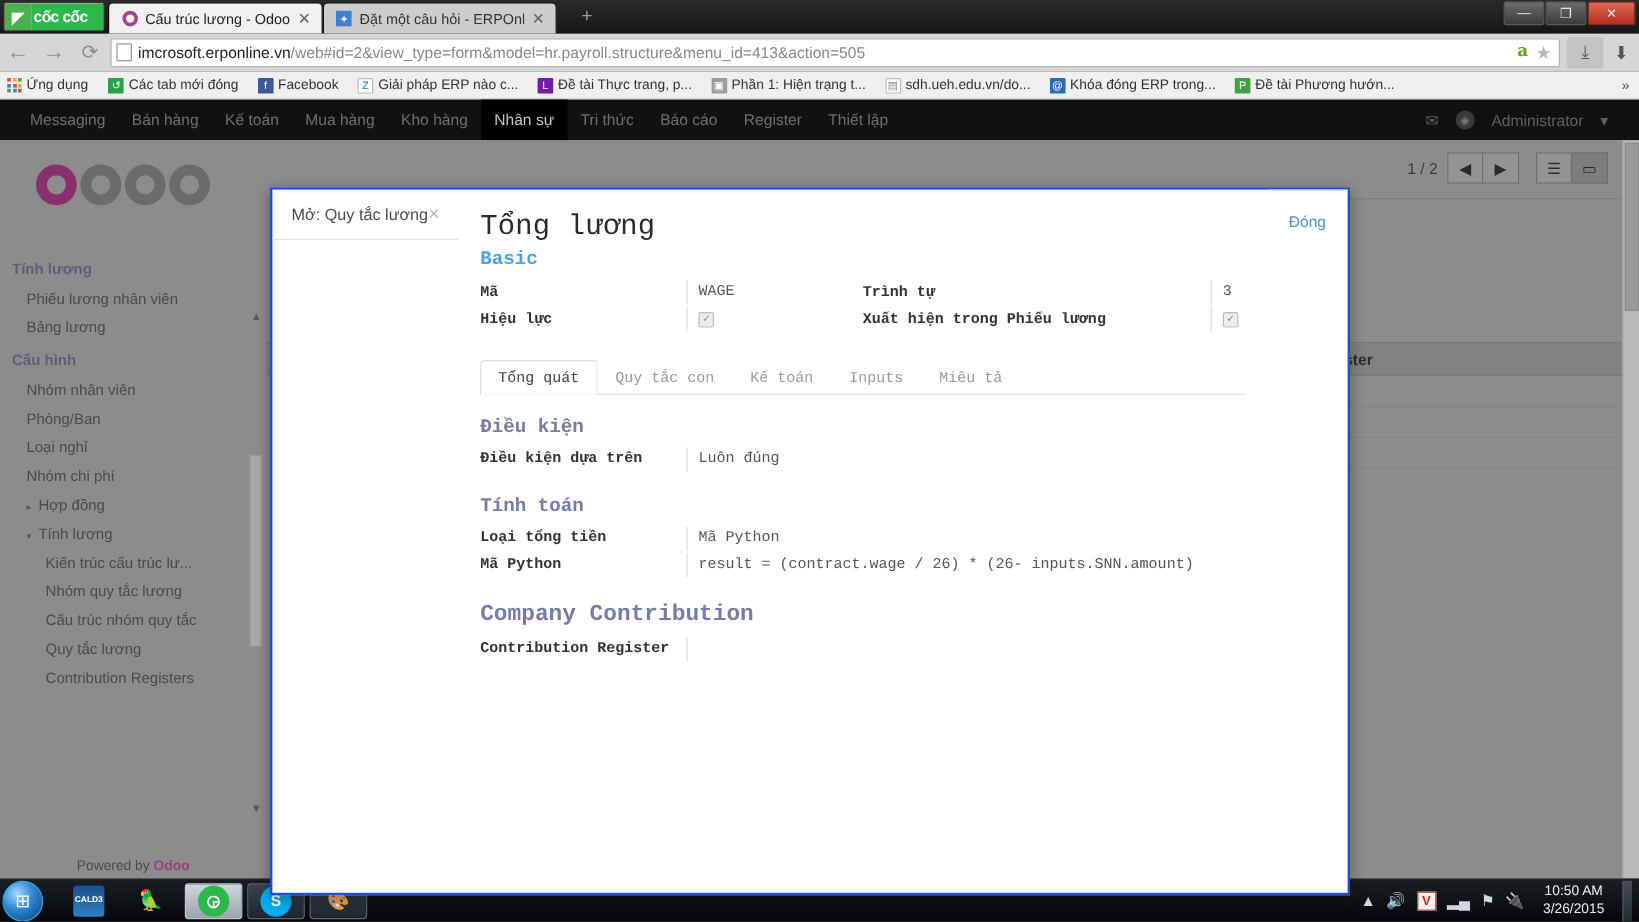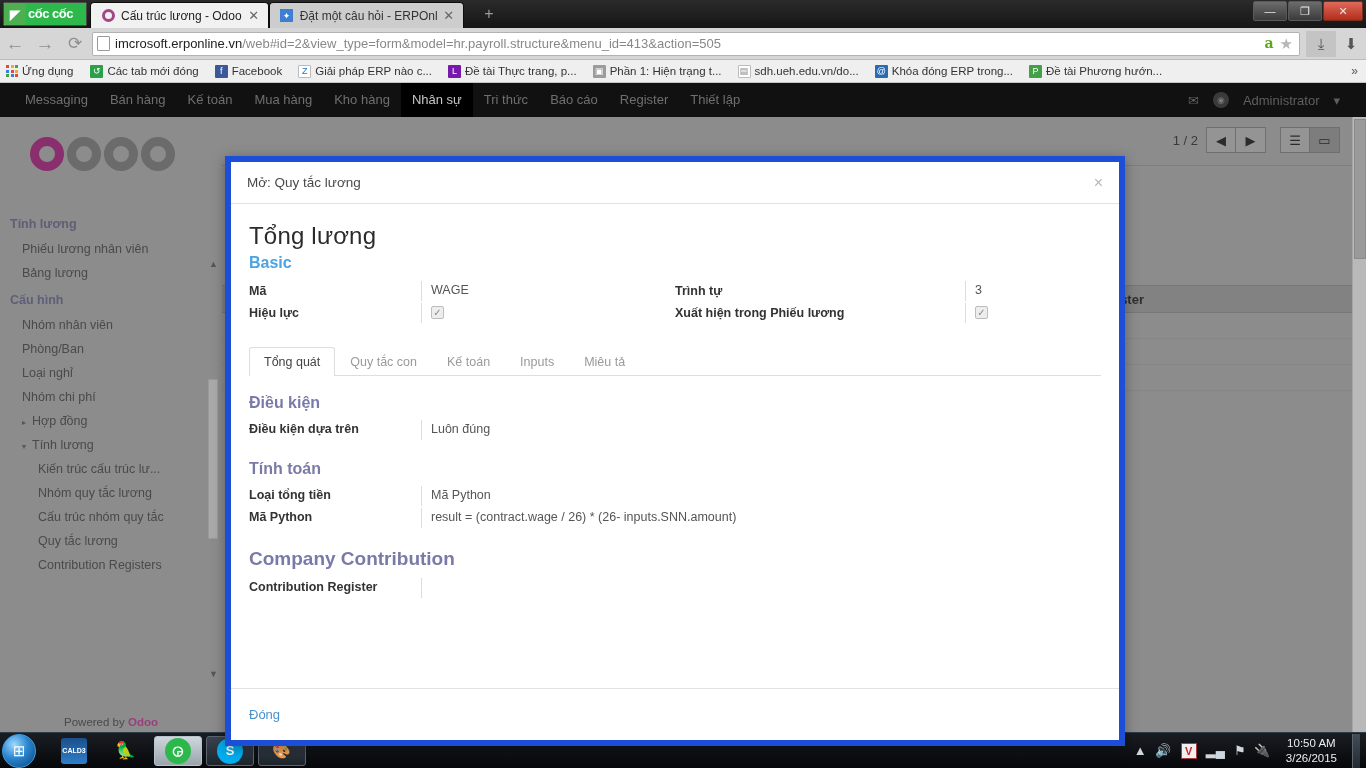--- a/index.html
+++ b/index.html
@@ -146,30 +146,30 @@
   .ca-colhead { position:absolute; left:0; top:168px; right:0; height:28px; background:#828282; border-top:1px solid #777; border-bottom:1px solid #777; display:flex; align-items:center; }
   .ca-colhead .ch-lbl { position:absolute; right:208px; font-size:13px; font-weight:bold; color:#2e2e2e; }
   .ca-row { position:absolute; left:0; right:0; height:26px; border-bottom:1px solid #858585; }
 
   .page-scroll { position:absolute; right:0; top:0; width:14px; height:615px; background:#b9b9b9; border-left:1px solid #a5a5a5; }
   .ps-thumb { position:absolute; left:1px; top:2px; width:12px; height:140px; background:#9a9a9a; border:1px solid #8a8a8a; }
 
   
   .modal {
     position:absolute; left:225px; top:122px; width:900px; height:590px;
-    background:#fff; border:6px solid #1d4ed8; box-shadow:0 3px 12px rgba(0,0,0,.35);
-    display:flex; flex-direction:column; z-index:20;
+    background:#fff; border:2px solid #1d4ed8; box-shadow:0 3px 12px rgba(0,0,0,.35);
+    display:flex; flex-direction:row; z-index:20;
   }
   .modal-head {
     height:42px; border-bottom:1px solid #e2e2e2; display:flex; align-items:center;
     padding:0 16px;
   }
   .modal-title { font-size:13.5px; color:#4a4a4a; }
   .modal-x { margin-left:auto; color:#b6b6b6; font-size:16px; line-height:1; }
-  .modal-body { flex:1; padding:18px 18px 0 18px; overflow:hidden; }
+  .modal-body { flex:1; padding:18px 18px 0 18px; overflow:hidden;font-family:Liberation Mono, monospace; }
   .rec-title { font-size:24px; color:#2b2b2b; font-weight:normal; letter-spacing:.2px; }
   .sec-blue { font-size:16px; color:#4ba3e3; font-weight:bold; margin-top:4px; }
   .sec-purple { font-size:16px; color:#7a7aa8; font-weight:bold; margin-top:20px; margin-bottom:8px; }
   .sec-purple.big { font-size:19px; }
 
   .fgrid { display:flex; margin-top:8px; }
   .fcol { flex:1; }
   .frow { display:flex; align-items:center; min-height:22px; }
   .flabel { width:172px; font-size:12.5px; color:#333; font-weight:bold; padding-right:6px; }
   .flabel.wide { width:290px; }

